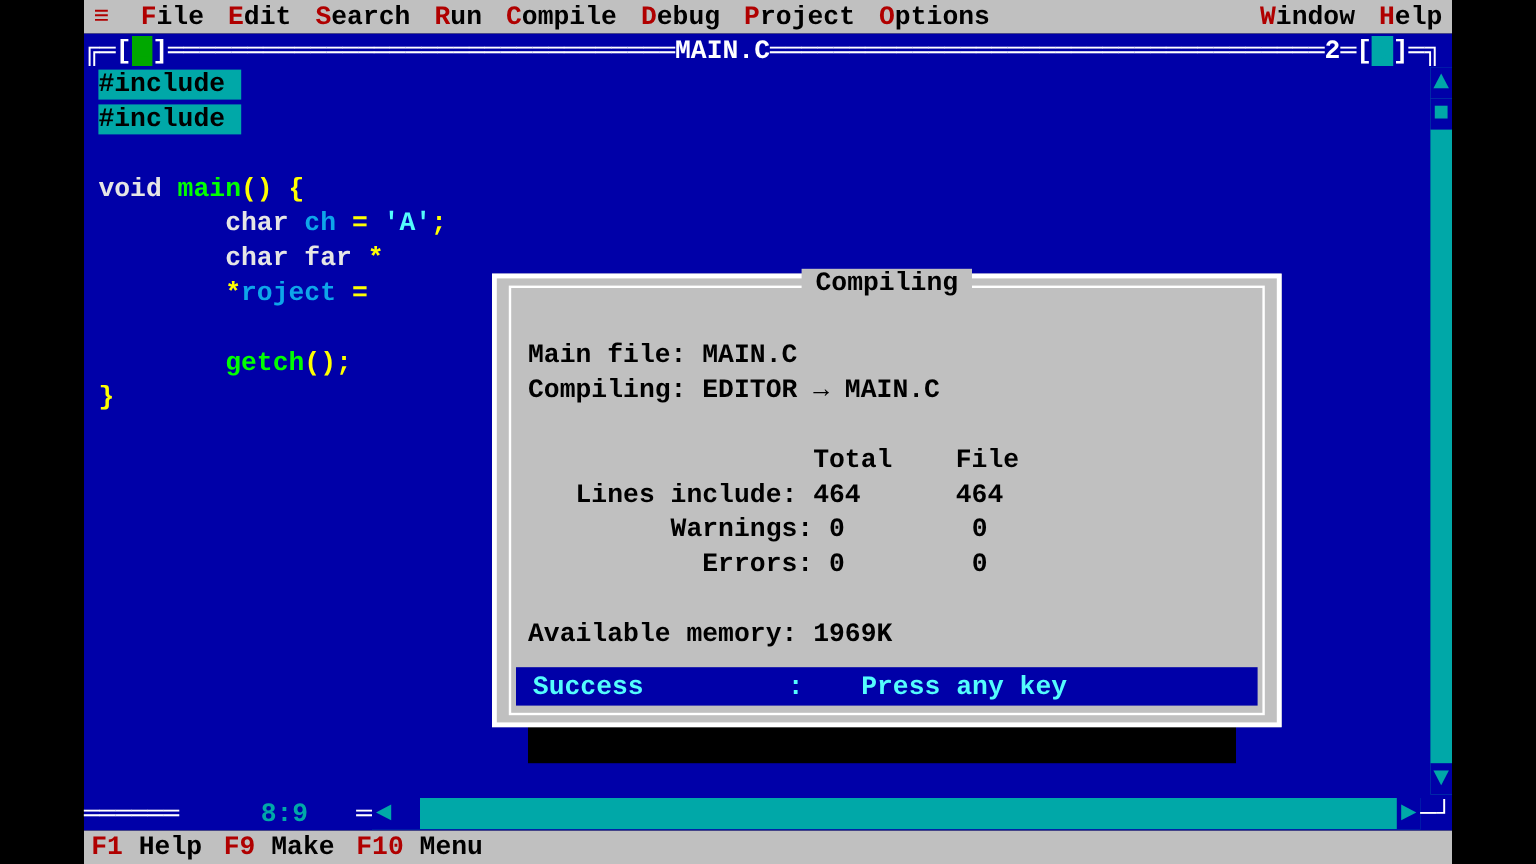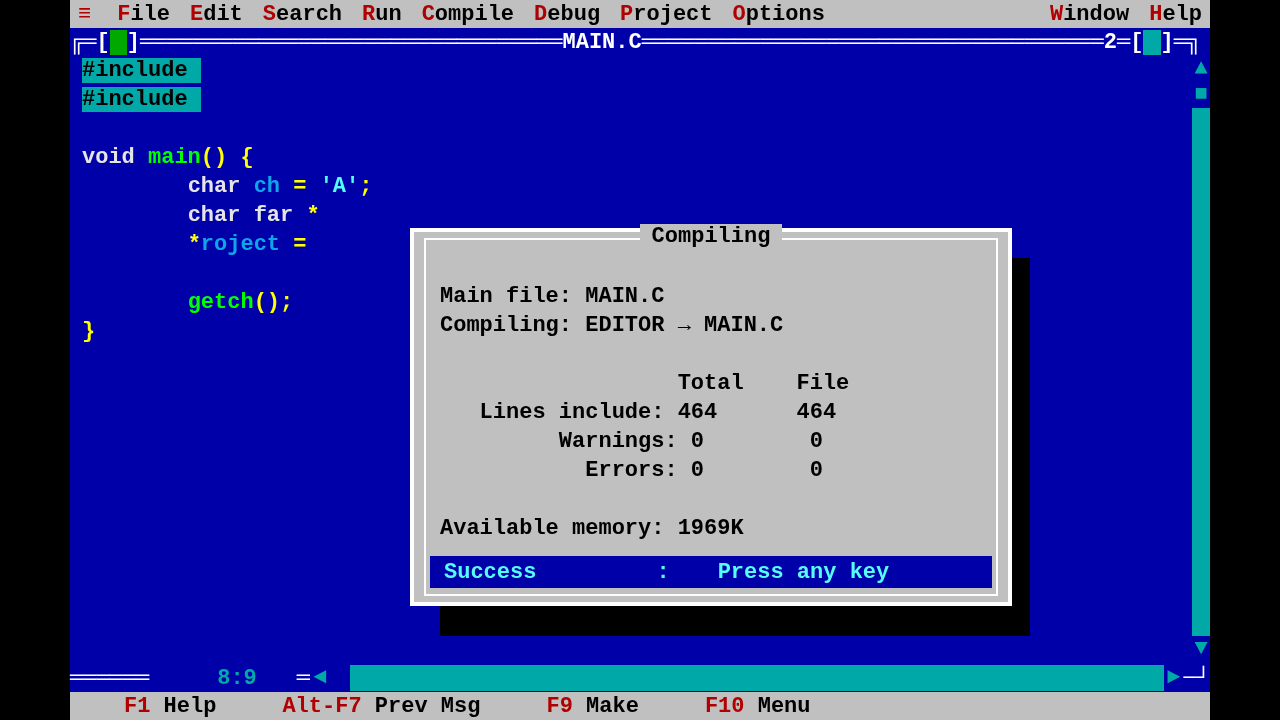--- a/index.html
+++ b/index.html
@@ -30,33 +30,33 @@
   .vscroll .arrow, .vscroll .thumb { width:18px; height:26px; background:#0000a8; color:#00a8a8; text-align:center; line-height:26px; }
   .vscroll .thumb { position:absolute; top:26px; }
   .vscroll .arrow.bottom { position:absolute; bottom:0; }
   .hscroll { position:absolute; left:0; right:0; bottom:0; height:28px; color:#fff; display:flex; align-items:center; }
   .hscroll .pos { color:#00a8a8; margin-left:68px; margin-right:40px; }
   .hscroll .track { flex:1; height:26px; background:#00a8a8; display:flex; }
   .hscroll .harrow { width:20px; height:26px; background:#0000a8; color:#00a8a8; text-align:center; line-height:26px; }
   .hscroll .hthumb { width:20px; height:26px; background:#0000a8; }
   
   .shadow { position:absolute; left:370px; top:230px; width:590px; height:378px; background:#000; }
-  .dialog { position:absolute; left:340px; top:200px; width:602px; height:378px; background:#c0c0c0; color:#000; border:4px solid #fff; padding:6px 10px; }
+  .dialog { position:absolute; left:340px; top:200px; width:658px; height:378px; background:#c0c0c0; color:#000; border:4px solid #fff; padding:6px 10px; }
   .dlg-inner { border:2px solid #fff; height:100%; position:relative; }
   .dlg-title { position:absolute; top:-16px; left:0; right:0; text-align:center; }
   .dlg-title span { background:#c0c0c0; padding:0 12px; color:#000; }
   .dlg-body { padding:42px 14px 0 14px; line-height:29px; white-space:pre; }
   .dlg-status { position:absolute; left:4px; right:4px; bottom:6px; height:30px; background:#0000a8; color:#54fcfc; display:flex; align-items:center; padding:16px 14px; }
   .dlg-status .msg { }
   .dlg-status .colon { margin-left:120px; }
   .dlg-status .prompt { margin-left:48px;text-align:right; }
   
   .statusbar { background:#c0c0c0; height:28px; display:flex; align-items:center; padding:0 6px; gap:18px; color:#000; }
   .statusbar .key { color:#b00000; }
-  .statusbar .item { white-space:nowrap;margin-left:48px; }
+  .statusbar .item { white-space:nowrap; }
 </style>
 </head>
 <body>
 
 <div class="screen">
 
   <div class="menubar">
     <span class="hamburger">≡</span>
     <span class="menu-item"><span class="hotkey">F</span>ile</span>  
       <span class="menu-item"><span class="hotkey">E</span>dit</span>  
@@ -136,18 +136,17 @@
           <span class="colon">:</span>
           <span class="prompt">Press any key</span>
         </div>
       </div>
     </div>
 
   </div>
 
   <div class="statusbar">
     <span class="item"><span class="key">F1</span> Help</span>   
-      <span class="item"><span class="key">Alt-F7</span> Prev Msg</span>   
       <span class="item"><span class="key">F9</span> Make</span>   
       <span class="item"><span class="key">F10</span> Menu</span>
   </div>
 
 </div>
 
 </body></html>

